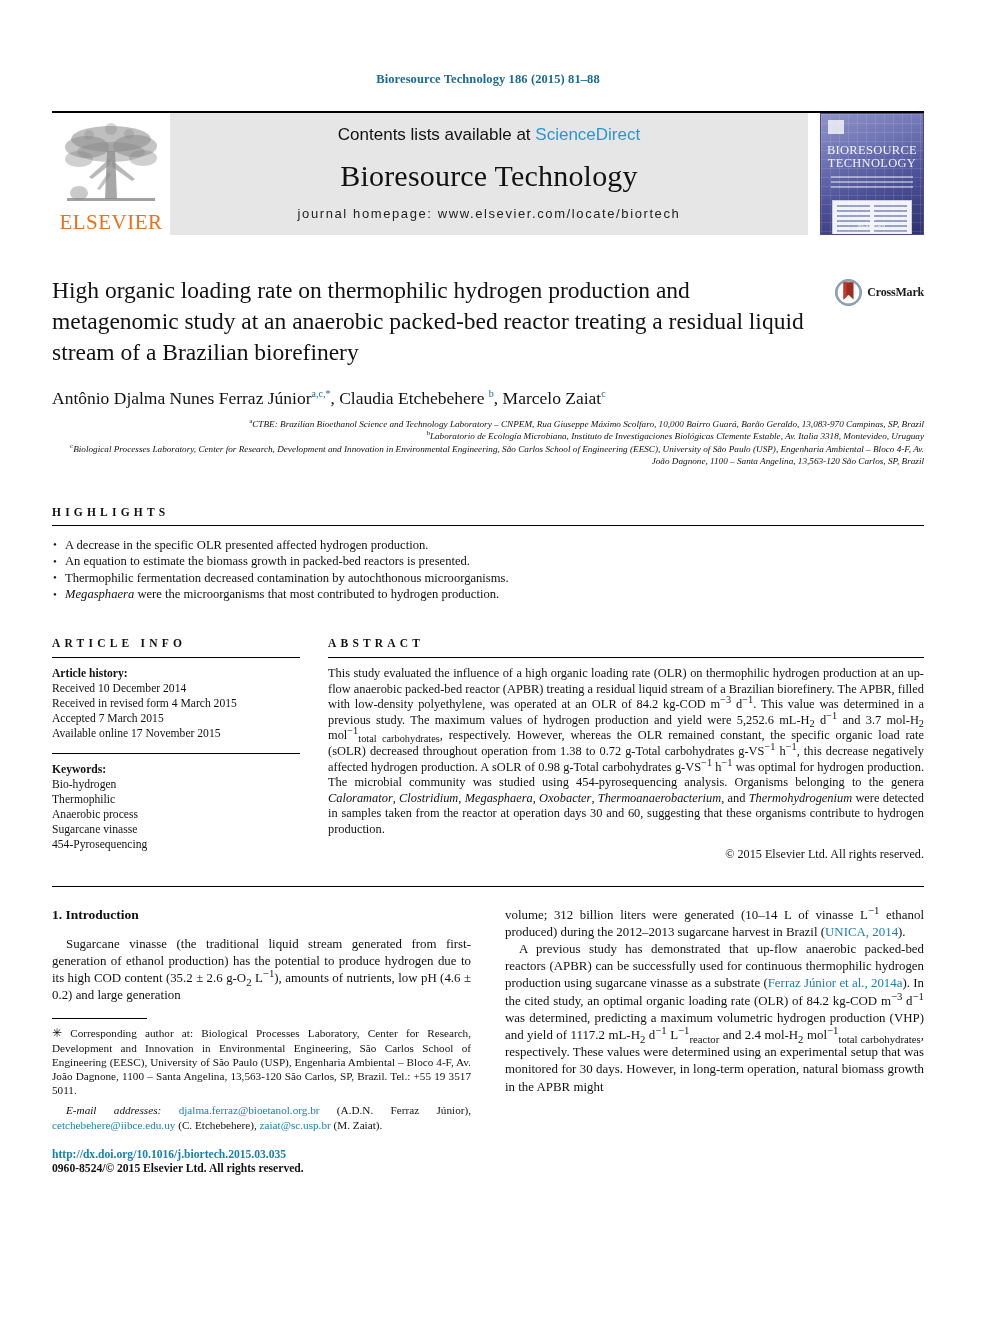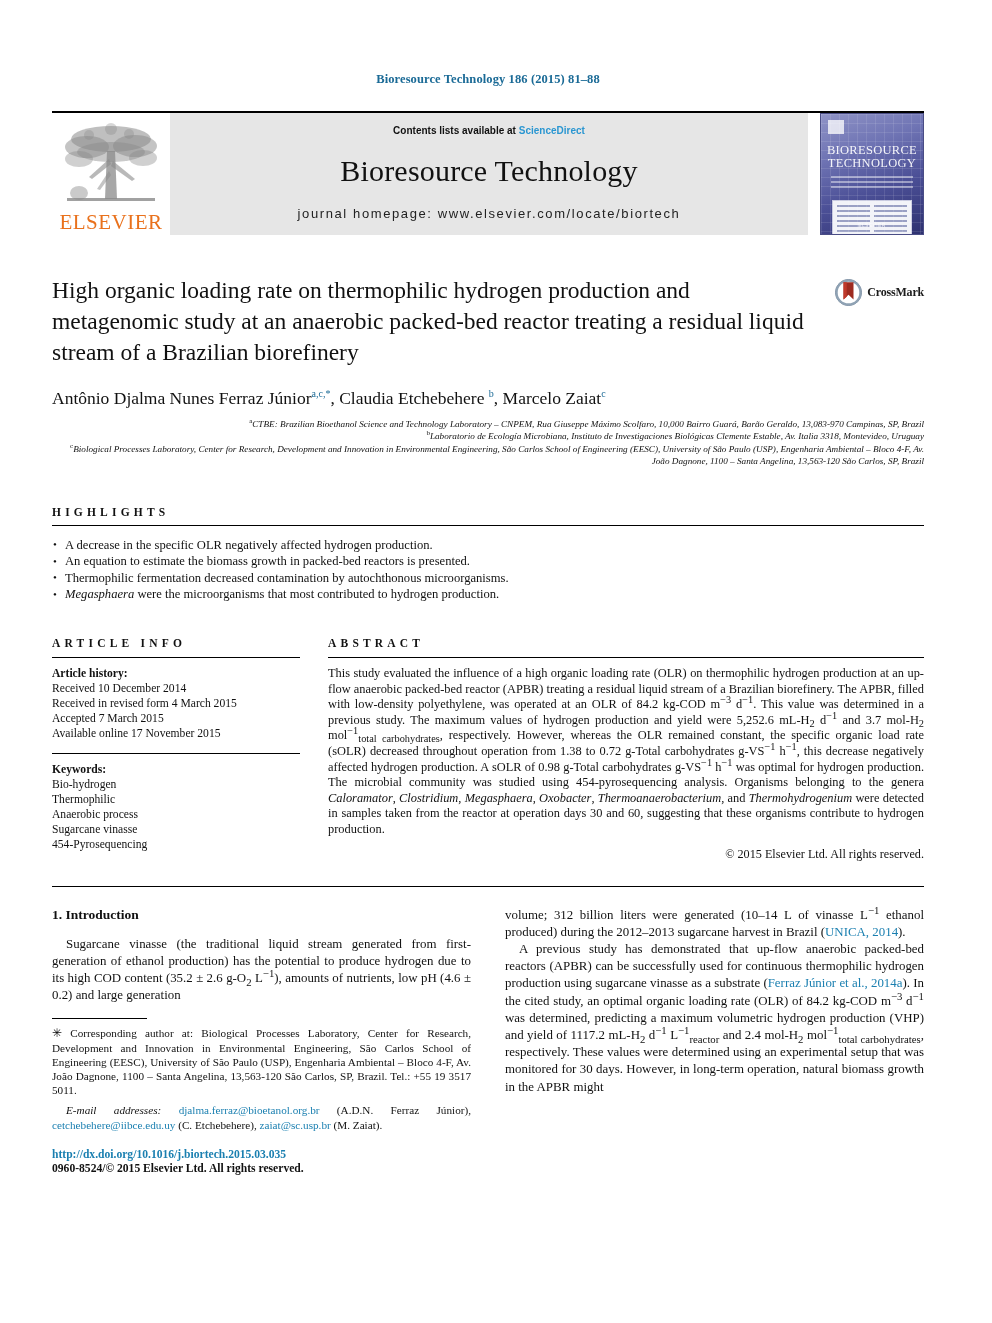--- a/index.html
+++ b/index.html
@@ -66,23 +66,22 @@
     background: #e6e6e6;
     display: flex;
     flex-direction: column;
     align-items: center;
     justify-content: space-between;
     padding: 12px 0 14px 0;
     box-sizing: border-box;
   }
   .sd-contents {
     font-family: "Liberation Sans", sans-serif;
-    font-size: 10px;
-    color: #111;
-    font-weight: bold;
+    font-size: 17px;
+    color: #111;
   }
   .sd-link { color: #2a96d1; }
   .journal-name {
     font-family: "Liberation Serif", serif;
     font-size: 30px;
     color: #111;
     letter-spacing: 0.2px;
   }
   .journal-home {
     font-family: "Liberation Sans", sans-serif;
@@ -405,21 +404,21 @@
   <div class="affils">
     <p><sup>a</sup>CTBE: Brazilian Bioethanol Science and Technology Laboratory – CNPEM, Rua Giuseppe Máximo Scolfaro, 10,000 Bairro Guará, Barão Geraldo, 13,083-970 Campinas, SP, Brazil</p>
     <p><sup>b</sup>Laboratorio de Ecología Microbiana, Instituto de Investigaciones Biológicas Clemente Estable, Av. Italia 3318, Montevideo, Uruguay</p>
     <p><sup>c</sup>Biological Processes Laboratory, Center for Research, Development and Innovation in Environmental Engineering, São Carlos School of Engineering (EESC), University of São Paulo (USP), Engenharia Ambiental – Bloco 4-F, Av. João Dagnone, 1100 – Santa Angelina, 13,563-120 São Carlos, SP, Brazil</p>
   </div>
 
   <div class="highlights">
     <div class="sect-head">HIGHLIGHTS</div>
     <div class="hl-rule"></div>
     <ul class="hl-list">
-      <li>A decrease in the specific OLR negatively affected hydrogen production.</li>
+      <li>A decrease in the specific OLR presented affected hydrogen production.</li>
       <li>An equation to estimate the biomass growth in packed-bed reactors is presented.</li>
       <li>Thermophilic fermentation decreased contamination by autochthonous microorganisms.</li>
       <li><i>Megasphaera</i> were the microorganisms that most contributed to hydrogen production.</li>
     </ul>
   </div>
 
   <div class="info-abstract">
 
     <div class="info-col">
       <div class="sect-head">ARTICLE INFO</div>

